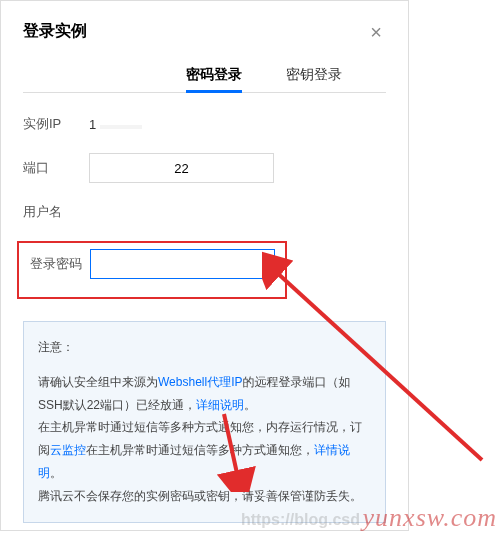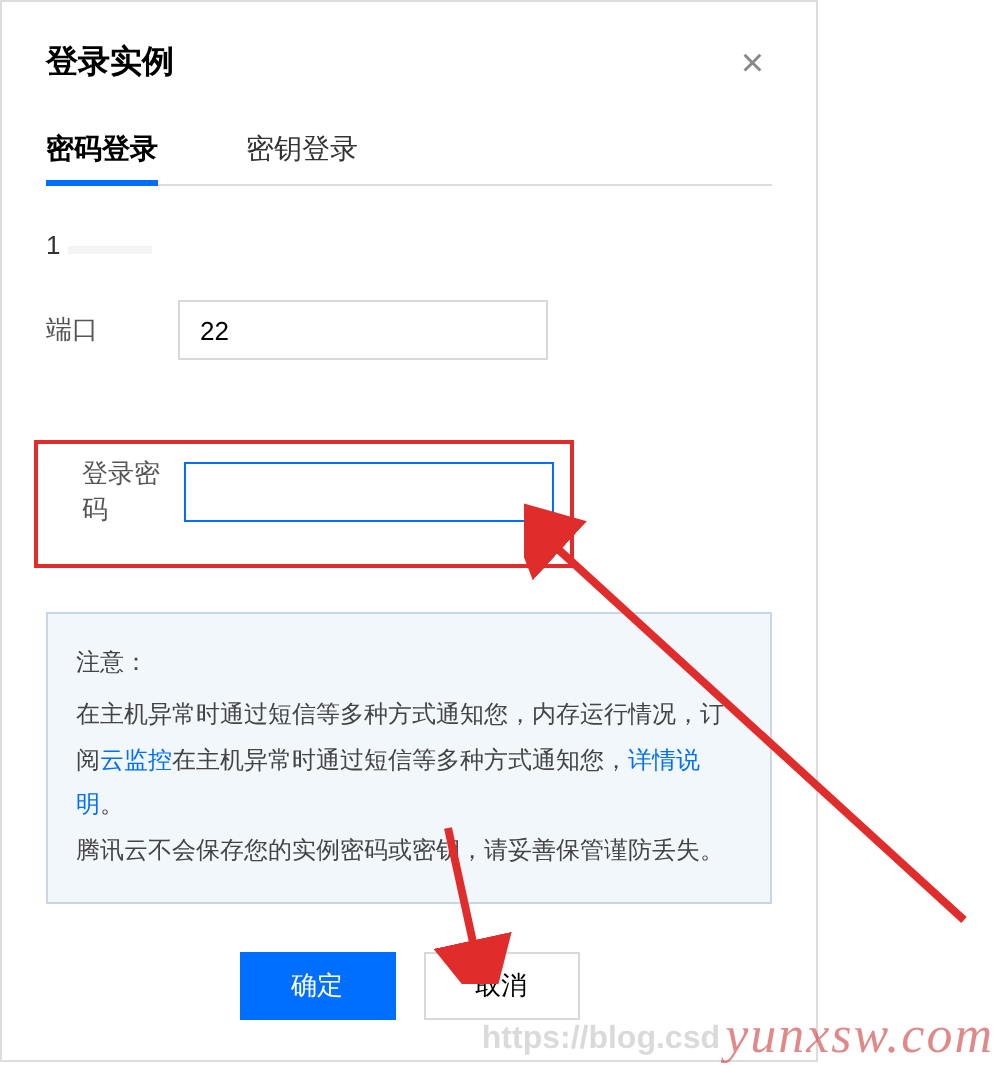--- a/index.html
+++ b/index.html
@@ -35,20 +35,21 @@
       font-size: 20px;
       color: #888;
       cursor: pointer;
       line-height: 1;
       padding: 0 4px;
     }
     .tabs {
       display: flex;
       border-bottom: 1px solid #ddd;
       margin-bottom: 22px;
+      justify-content: flex-end;
     }
     .tab {
       padding: 8px 0;
       margin-right: 44px;
       cursor: pointer;
       font-size: 14px;
       color: #333;
       position: relative;
     }
     .tab.active {
@@ -88,24 +89,25 @@
       background: transparent;
       padding-right: 4px;
     }
     input[type="text"], input[type="password"] {
       width: 185px;
       height: 30px;
       border: 1px solid #d9d9d9;
       padding: 0 10px;
       font-size: 13px;
       outline: none;
+      text-align: center;
     }
     .password-hl {
       border: 2px solid #e12c2c;
-      padding: 6px 8px 18px 20px;
+      padding: 6px 8px 18px 9px;
       position: relative;
       width: 270px;
       margin-left: -6px;
     }
     .password-hl .inner-row {
       display: flex;
       align-items: center;
     }
     .password-hl .form-label {
       width: 62px;
@@ -117,22 +119,21 @@
     .notice-box {
       border: 1px solid #c7d7ea;
       background: #f2f7fc;
       padding: 14px 14px;
       margin-top: 22px;
       font-size: 12px;
       color: #444;
       line-height: 1.9;
     }
     .notice-title {
-      margin-bottom: 2px;
-      font-family: Liberation Mono, monospace;
+      margin-bottom: 12px;
     }
     .notice-link {
       color: #006eff;
       cursor: pointer;
     }
     .button-row {
       display: flex;
       justify-content: center;
       gap: 14px;
       margin-top: 24px;
@@ -187,46 +188,51 @@
     <div class="dialog-title">登录实例</div>
     <div class="close-btn">×</div>
   </div>
 
   <div class="tabs">
     <div class="tab active">密码登录</div>
     <div class="tab">密钥登录</div>
   </div>
 
   <div class="form-row">
+    <div class="form-label">实例IP</div>
     <div class="form-value">
       <span class="ip-prefix">1</span><span class="ip-text"> </span>
     </div>
   </div>
 
   <div class="form-row">
     <div class="form-label">端口</div>
     <div class="form-value">
       <input type="text" value="22" style="">
     </div>
   </div>
 
   <div class="form-row">
+    <div class="form-label">用户名</div>
   </div>
 
   <div class="password-hl">
     <div class="inner-row">
       <div class="form-label">登录密码</div>
       <div class="form-value">
         <input type="password" value="" style="">
       </div>
     </div>
   </div>
 
   <div class="notice-box">
     <div class="notice-title">注意：</div>
+    <div>
+      <span>请确认安全组中来源为</span><span class="notice-link">Webshell代理IP</span><span>的远程登录端口（如SSH默认22端口）已经放通，</span><span class="notice-link">详细说明</span><span>。</span>
+    </div>
     <div>
       <span>在主机异常时通过短信等多种方式通知您，内存运行情况，订阅</span><span class="notice-link">云监控</span><span>在主机异常时通过短信等多种方式通知您，</span><span class="notice-link">详情说明</span><span>。</span>
     </div>
     <div>腾讯云不会保存您的实例密码或密钥，请妥善保管谨防丢失。</div>
   </div>
 
   <div class="button-row">
     <button class="btn btn-primary">确定</button>
     <button class="btn">取消</button>
   </div>

